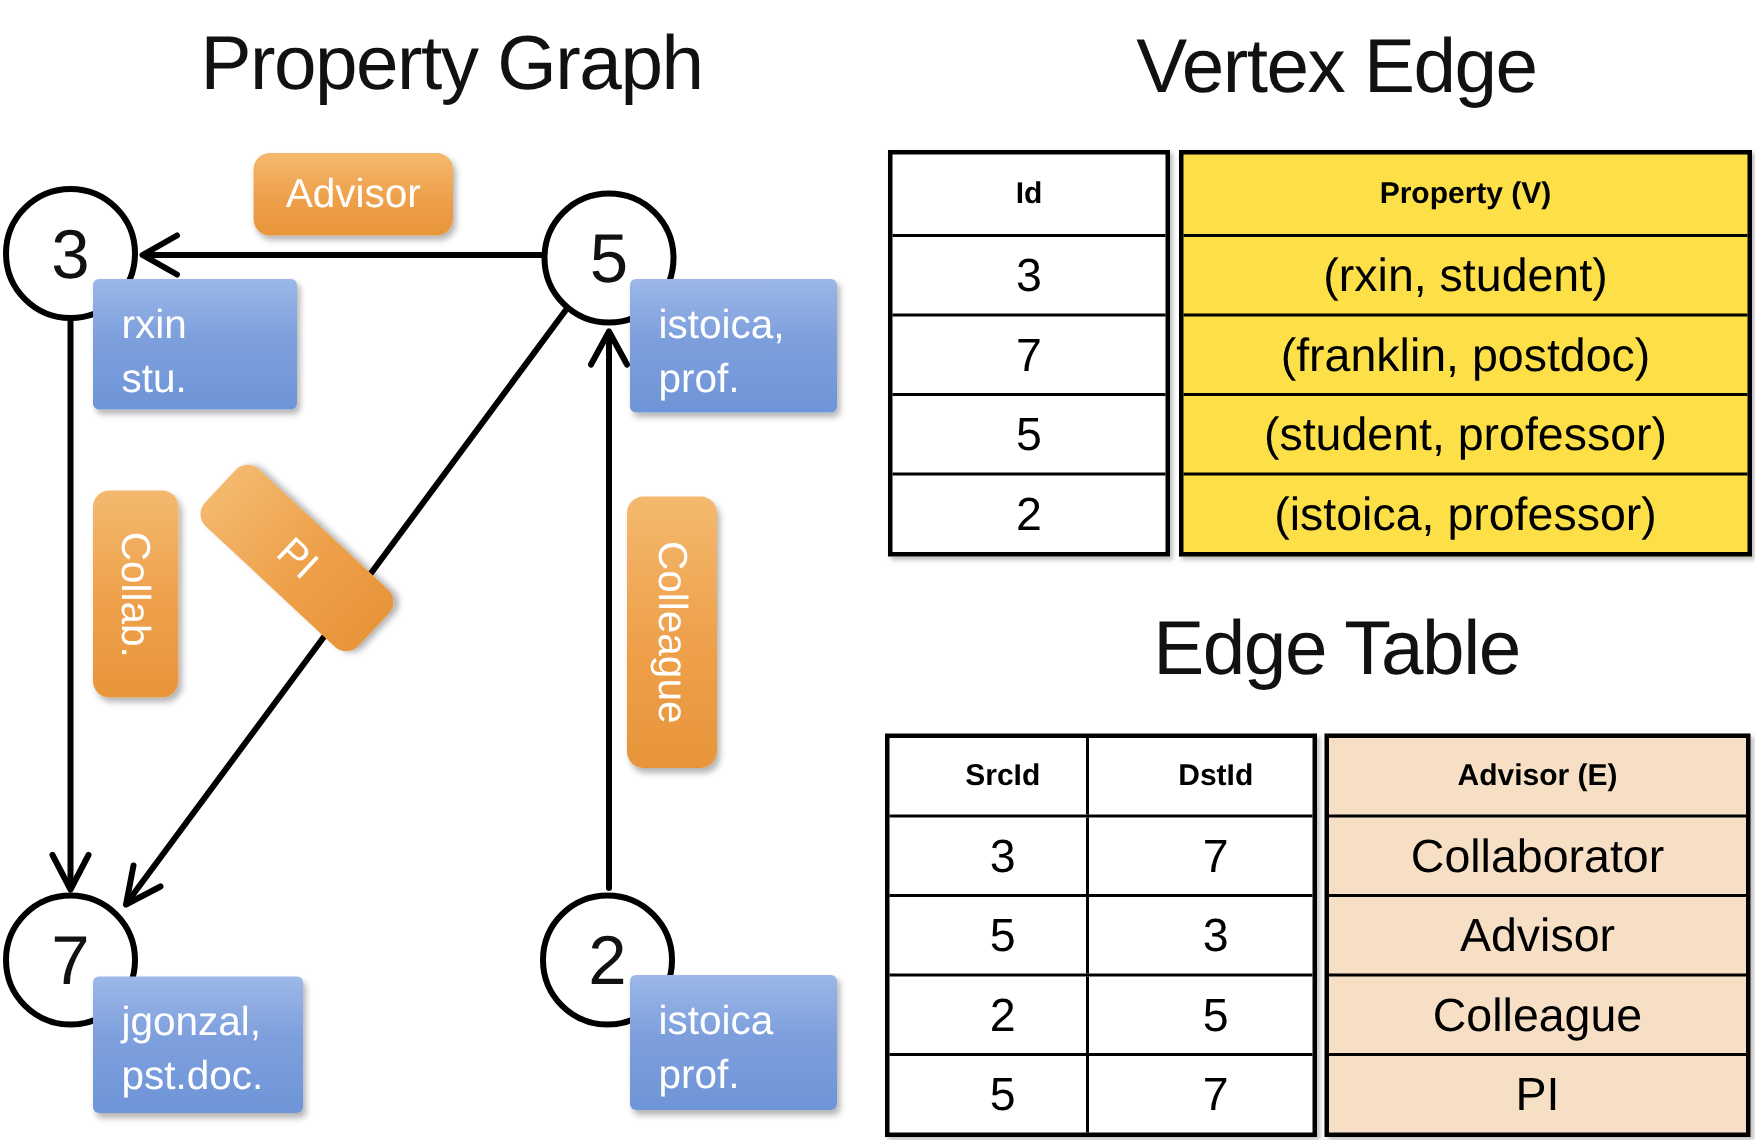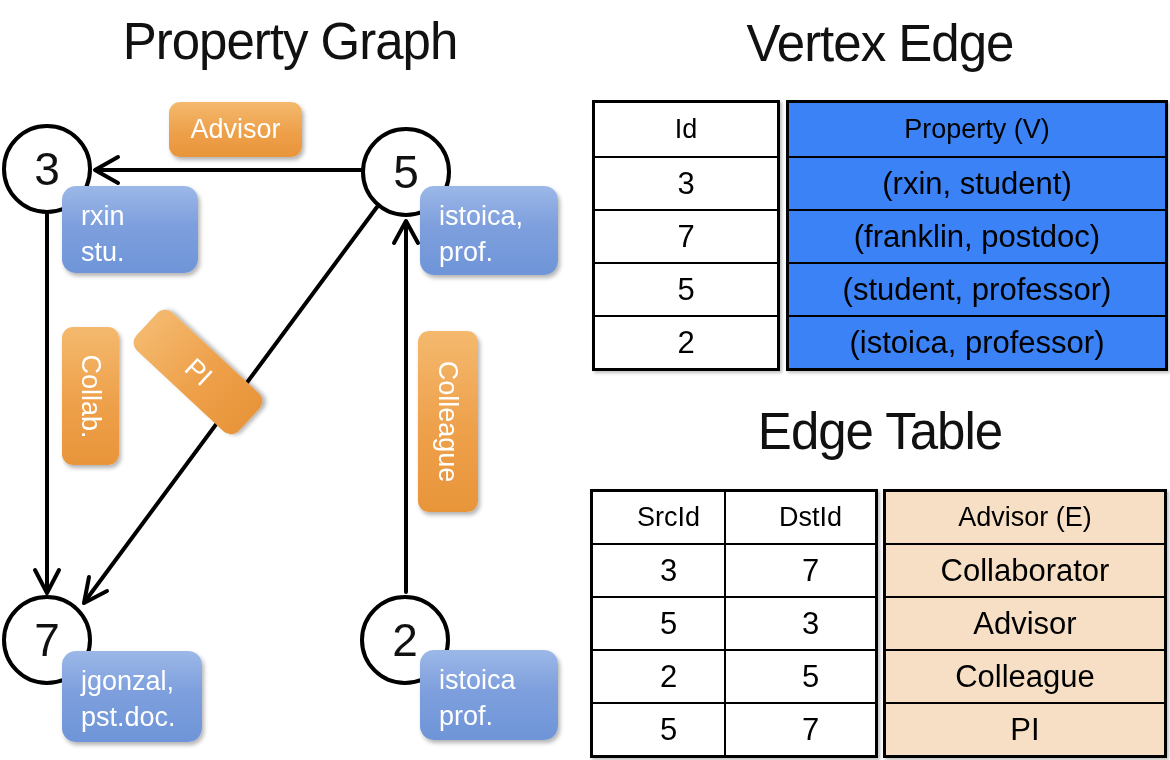--- a/index.html
+++ b/index.html
@@ -3,42 +3,42 @@
 <meta charset="utf-8">
 <style>
   html,body{margin:0;padding:0;background:#fff;}
   .canvas{
     position:relative;width:1170px;height:760px;background:#fff;overflow:hidden;
     font-family:"Liberation Sans", sans-serif;color:#000;
   }
   
   .big-title{
     position:absolute;text-align:center;font-size:51px;font-weight:400;
-    letter-spacing:-1px;color:#111;white-space:nowrap;
+    letter-spacing:-1px;color:#111;white-space:nowrap;margin-left:11px;
   }
   #graph-title{left:0;top:12px;width:580px;}
   #vertex-title{left:592px;top:14px;width:576px;}
   #edge-title{left:592px;top:402px;width:576px;}
 
   
   #edges-svg{position:absolute;left:0;top:0;width:580px;height:760px;}
   #edges-svg path{stroke:#000;stroke-width:4;fill:none;stroke-linecap:round;stroke-linejoin:round;}
 
   .node{
     position:absolute;width:82px;height:82px;border:4px solid #000;border-radius:50%;
     background:#fff;display:flex;align-items:center;justify-content:center;
     font-size:46px;color:#111;
   }
   .node-3{left:2px;top:124px;}
   .node-5{left:361px;top:127px;}
   .node-7{left:2px;top:595px;}
   .node-2{left:360px;top:595px;}
 
   .vprop{
-    position:absolute;border-radius:14px;color:#fff;font-size:27px;line-height:36px;
+    position:absolute;border-radius:4px;color:#fff;font-size:27px;line-height:36px;
     background:linear-gradient(180deg,#9cb8e8 0%,#7e9fdd 45%,#6e95d8 100%);
     box-shadow:2px 3px 4px rgba(0,0,0,0.30);
     padding:12px 16px 0 19px;box-sizing:border-box;
   }
   .vprop-rxin{left:62px;top:186px;width:136px;height:87px;}
   .vprop-franklin{left:420px;top:186px;width:138px;height:89px;}
   .vprop-jgonzal{left:62px;top:651px;width:140px;height:91px;}
   .vprop-istoica{left:420px;top:650px;width:138px;height:90px;}
 
   .eprop{
@@ -53,21 +53,21 @@
   .eprop-pi{left:172px;top:302px;width:52px;height:140px;transform:rotate(-47deg);}
   .vtext{transform:rotate(90deg);white-space:nowrap;}
 
   
   .tbl{
     position:absolute;border:3px solid #000;background:#fff;box-sizing:border-box;
     box-shadow:2px 2px 3px rgba(0,0,0,0.25);
   }
   .tbl .row{border-top:2px solid #000;display:flex;align-items:center;justify-content:center;}
   .tbl .row:first-child{border-top:none;}
-  .tbl .hdr{font-weight:normal;font-size:27px;}
+  .tbl .hdr{font-weight:bold;font-size:20px;}
   .tbl .num{font-size:31px;}
   .tbl .txt{font-size:31px;}
 
   #vt-id{left:592px;top:100px;width:188px;}
   #vt-id .row{height:51px;}
   #vt-id .row:first-child{height:53px;}
   #vt-prop{left:786px;top:100px;width:382px;}
   #vt-prop .row{height:51px;}
   #vt-prop .row:first-child{height:53px;}
 
@@ -150,21 +150,21 @@
   <div class="big-title" id="vertex-title">Vertex Edge</div>
 
   <div class="tbl" id="vt-id">
     <div class="row hdr">Id</div>
     <div class="row num">3</div>
     <div class="row num">7</div>
     <div class="row num">5</div>
     <div class="row num">2</div>
   </div>
 
-  <div class="tbl" id="vt-prop" style="background:#3b82f6">
+  <div class="tbl" id="vt-prop" style="background:#fde047">
     <div class="row hdr">Property (V)</div>
     <div class="row txt">(rxin, student)</div>
     <div class="row txt">(franklin, postdoc)</div>
     <div class="row txt">(student, professor)</div>
     <div class="row txt">(istoica, professor)</div>
   </div>
 
   <div class="big-title" id="edge-title">Edge Table</div>
 
   <div class="tbl" id="et-ids">

